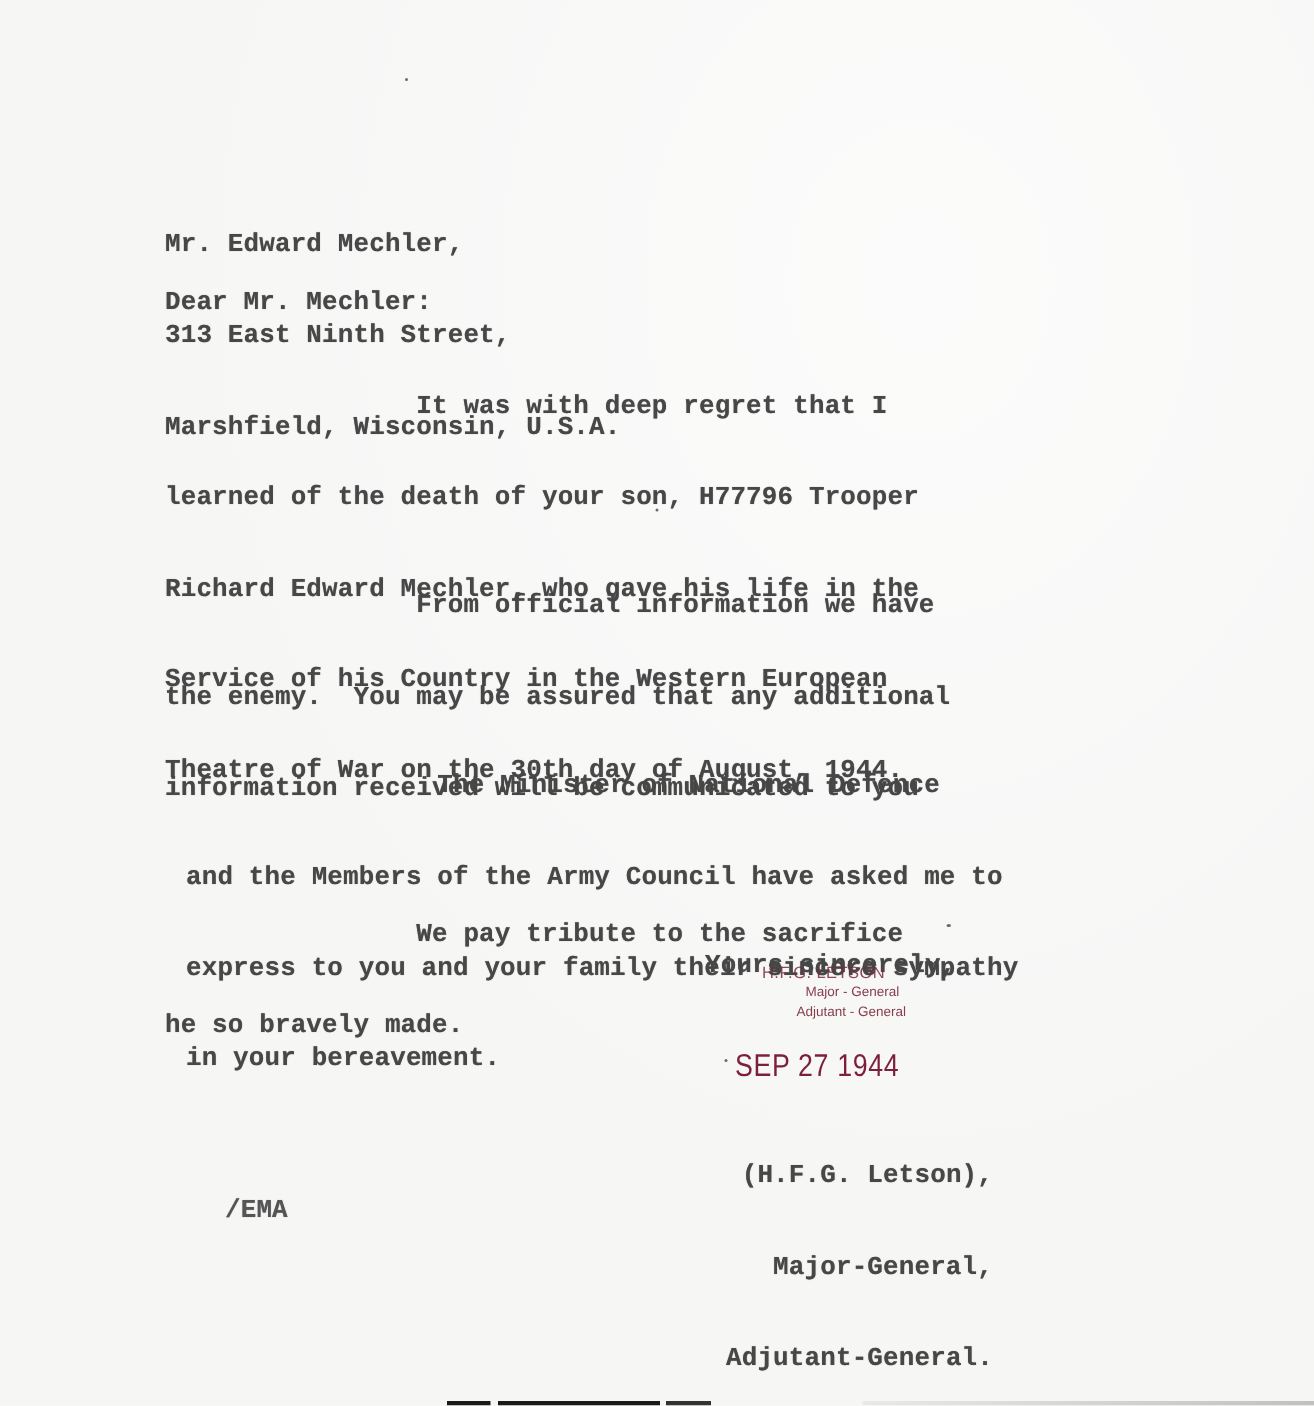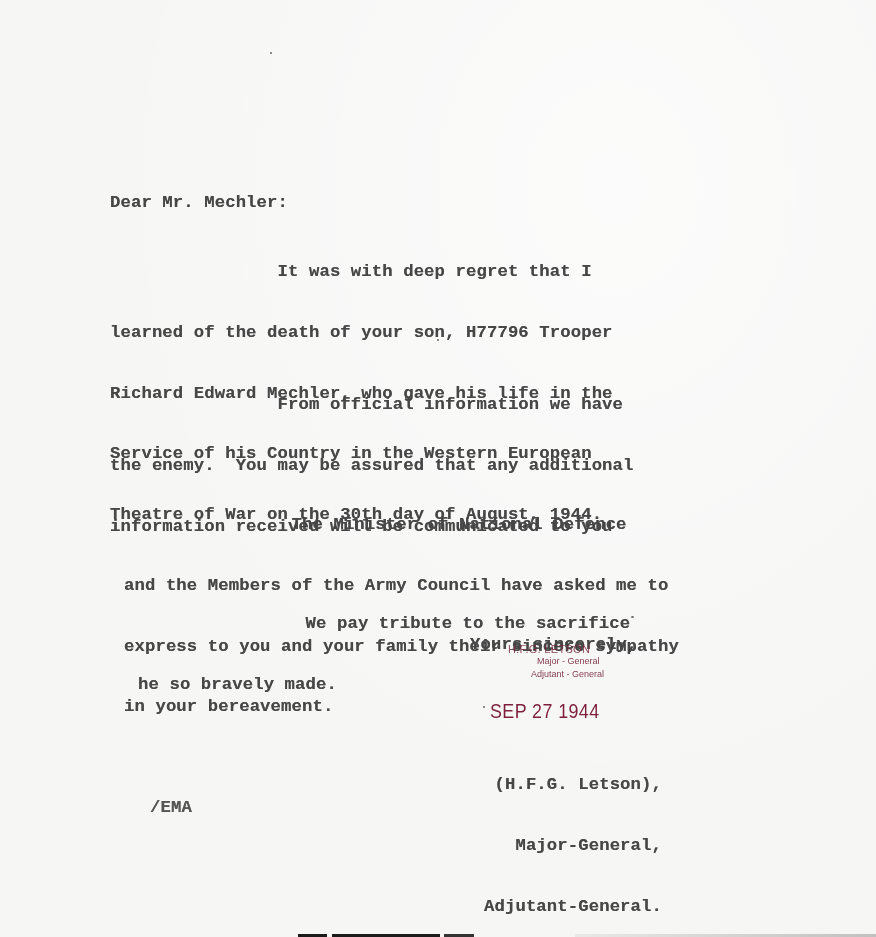--- a/index.html
+++ b/index.html
@@ -34,21 +34,21 @@
     letter-spacing: 0.1px;
     text-shadow: 0 0 0.6px rgba(60,60,60,0.6);
   }
   .line { display: block; height: 20.2px; }
 
   .address { left: 110px; top: 114px; }
   .salutation { left: 110px; top: 193px; }
   .para1 { left: 110px; top: 222px; }
   .para2 { left: 110px; top: 355px; }
   .para3 { left: 124px; top: 475px; }
-  .para4 { left: 110px; top: 574px; margin-left: 28px; }
+  .para4 { left: 110px; top: 574px; }
 
   .closing { left: 470px; top: 635px; }
   .sig-block { left: 456px; top: 735px; text-align: right; width: 206px; }
   .sig-block .line { text-align: right; }
   .initials { left: 110px; top: 798px; color: #555; margin-left: 40px; }
 
   .stamp-name {
     position: absolute;
     left: 508px; top: 643px;
     font-family: "Liberation Sans", "DejaVu Sans", sans-serif;
@@ -97,20 +97,25 @@
     left: 575px;
     width: 301px;
     background: linear-gradient(to right, rgba(220,220,220,0.5), rgba(170,170,170,0.7));
   }
 </style>
 </head>
 <body>
 
 <div class="page">
 
+  <div class="typed address">
+    <span class="line">Mr. Edward Mechler,</span>
+    <span class="line">313 East Ninth Street,</span>
+    <span class="line">Marshfield, Wisconsin, U.S.A.</span>
+  </div>
 
   <div class="typed salutation">Dear Mr. Mechler:</div>
 
   <div class="typed para1">
     <span class="line">                It was with deep regret that I</span>
     <span class="line">learned of the death of your son, H77796 Trooper</span>
     <span class="line">Richard Edward Mechler, who gave his life in the</span>
     <span class="line">Service of his Country in the Western European</span>
     <span class="line">Theatre of War on the 30th day of August, 1944.</span>
   </div>

